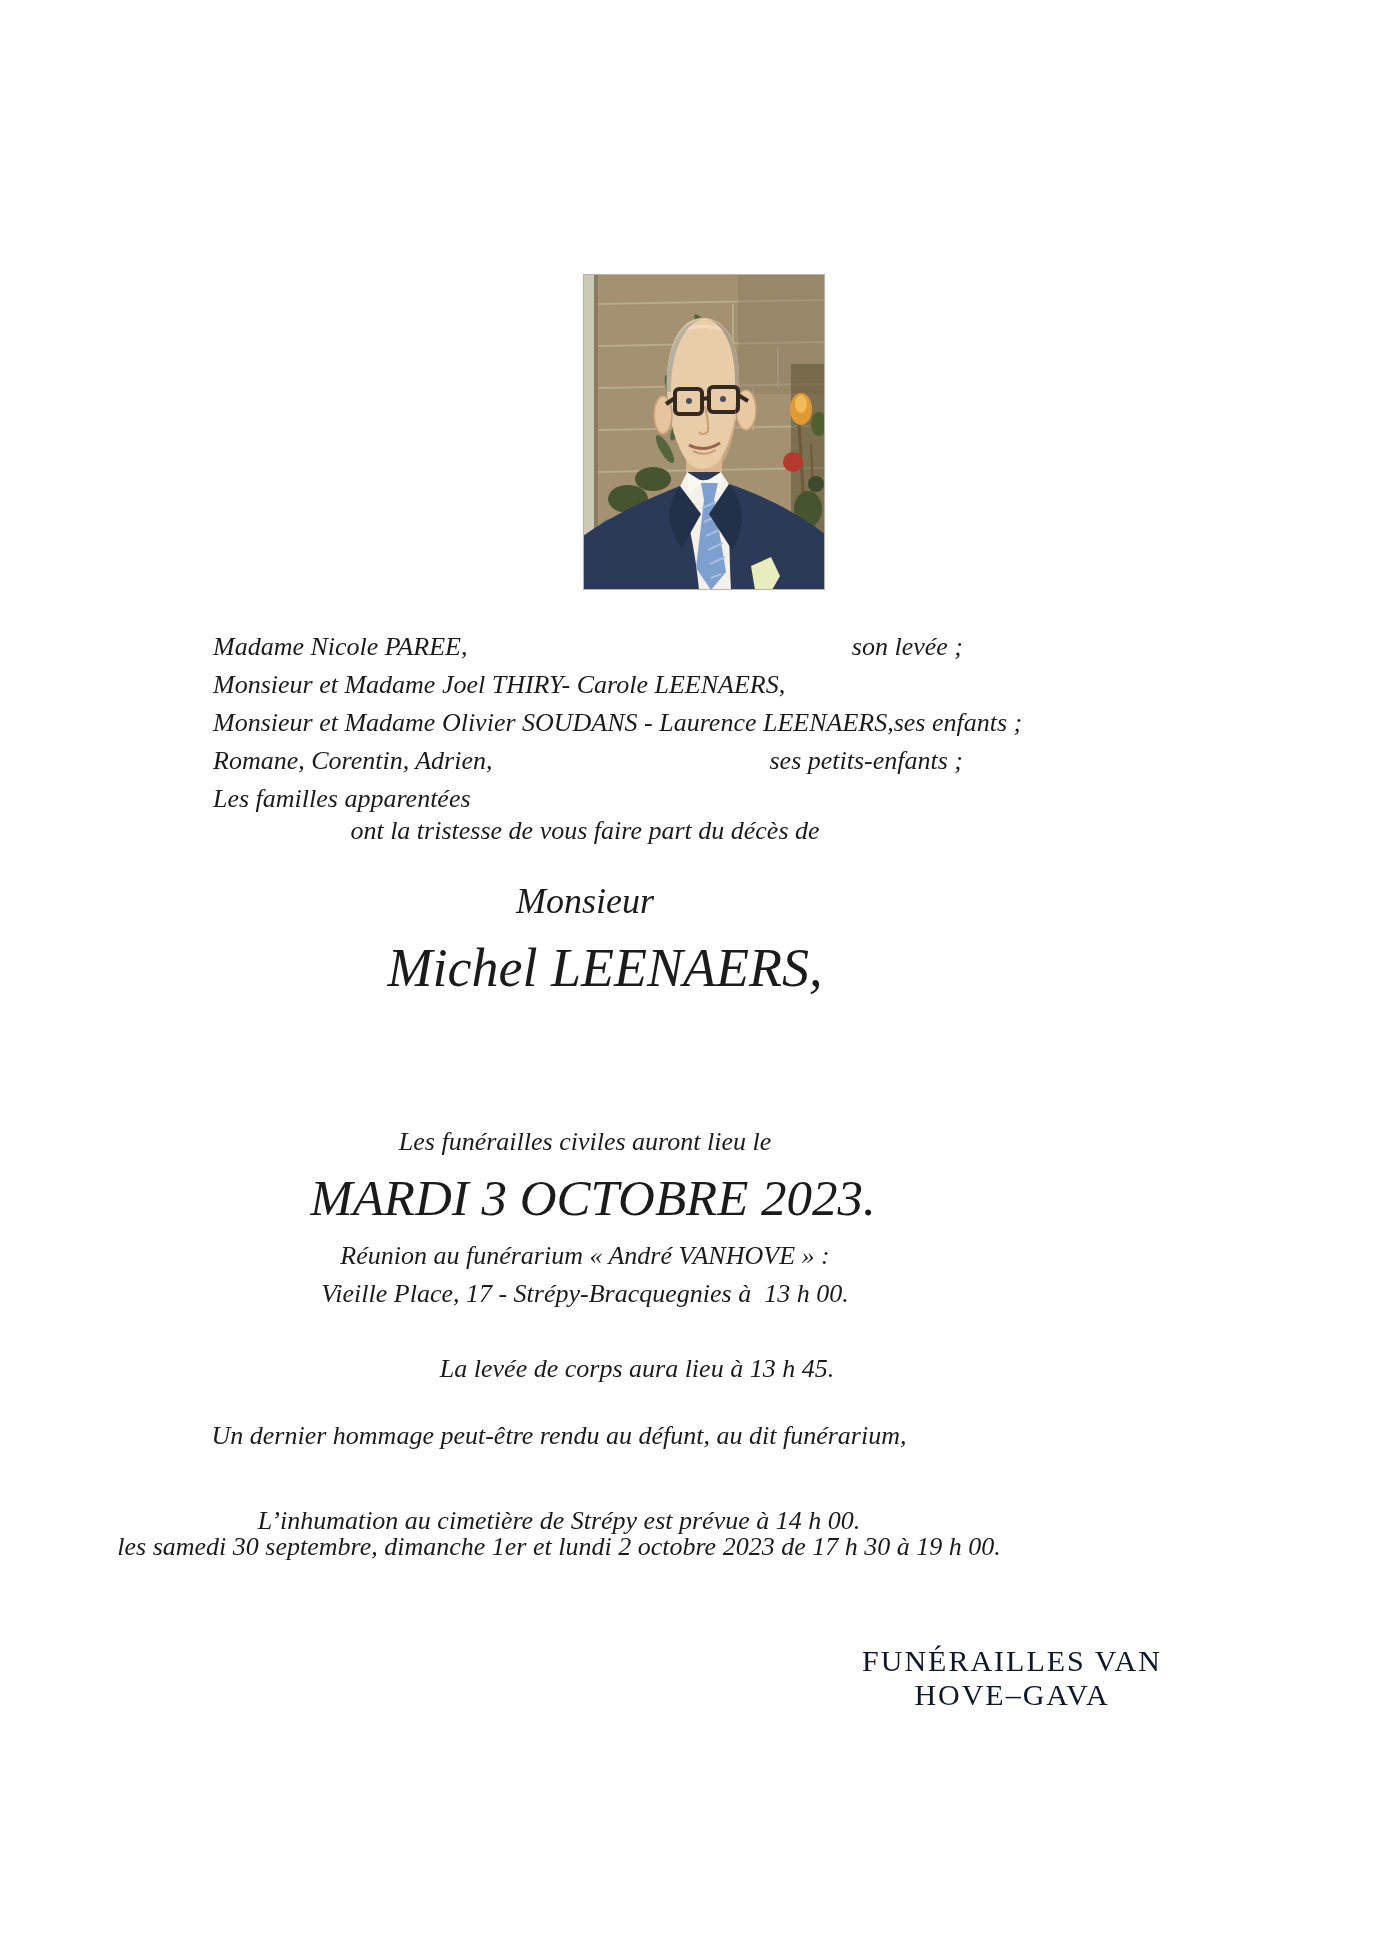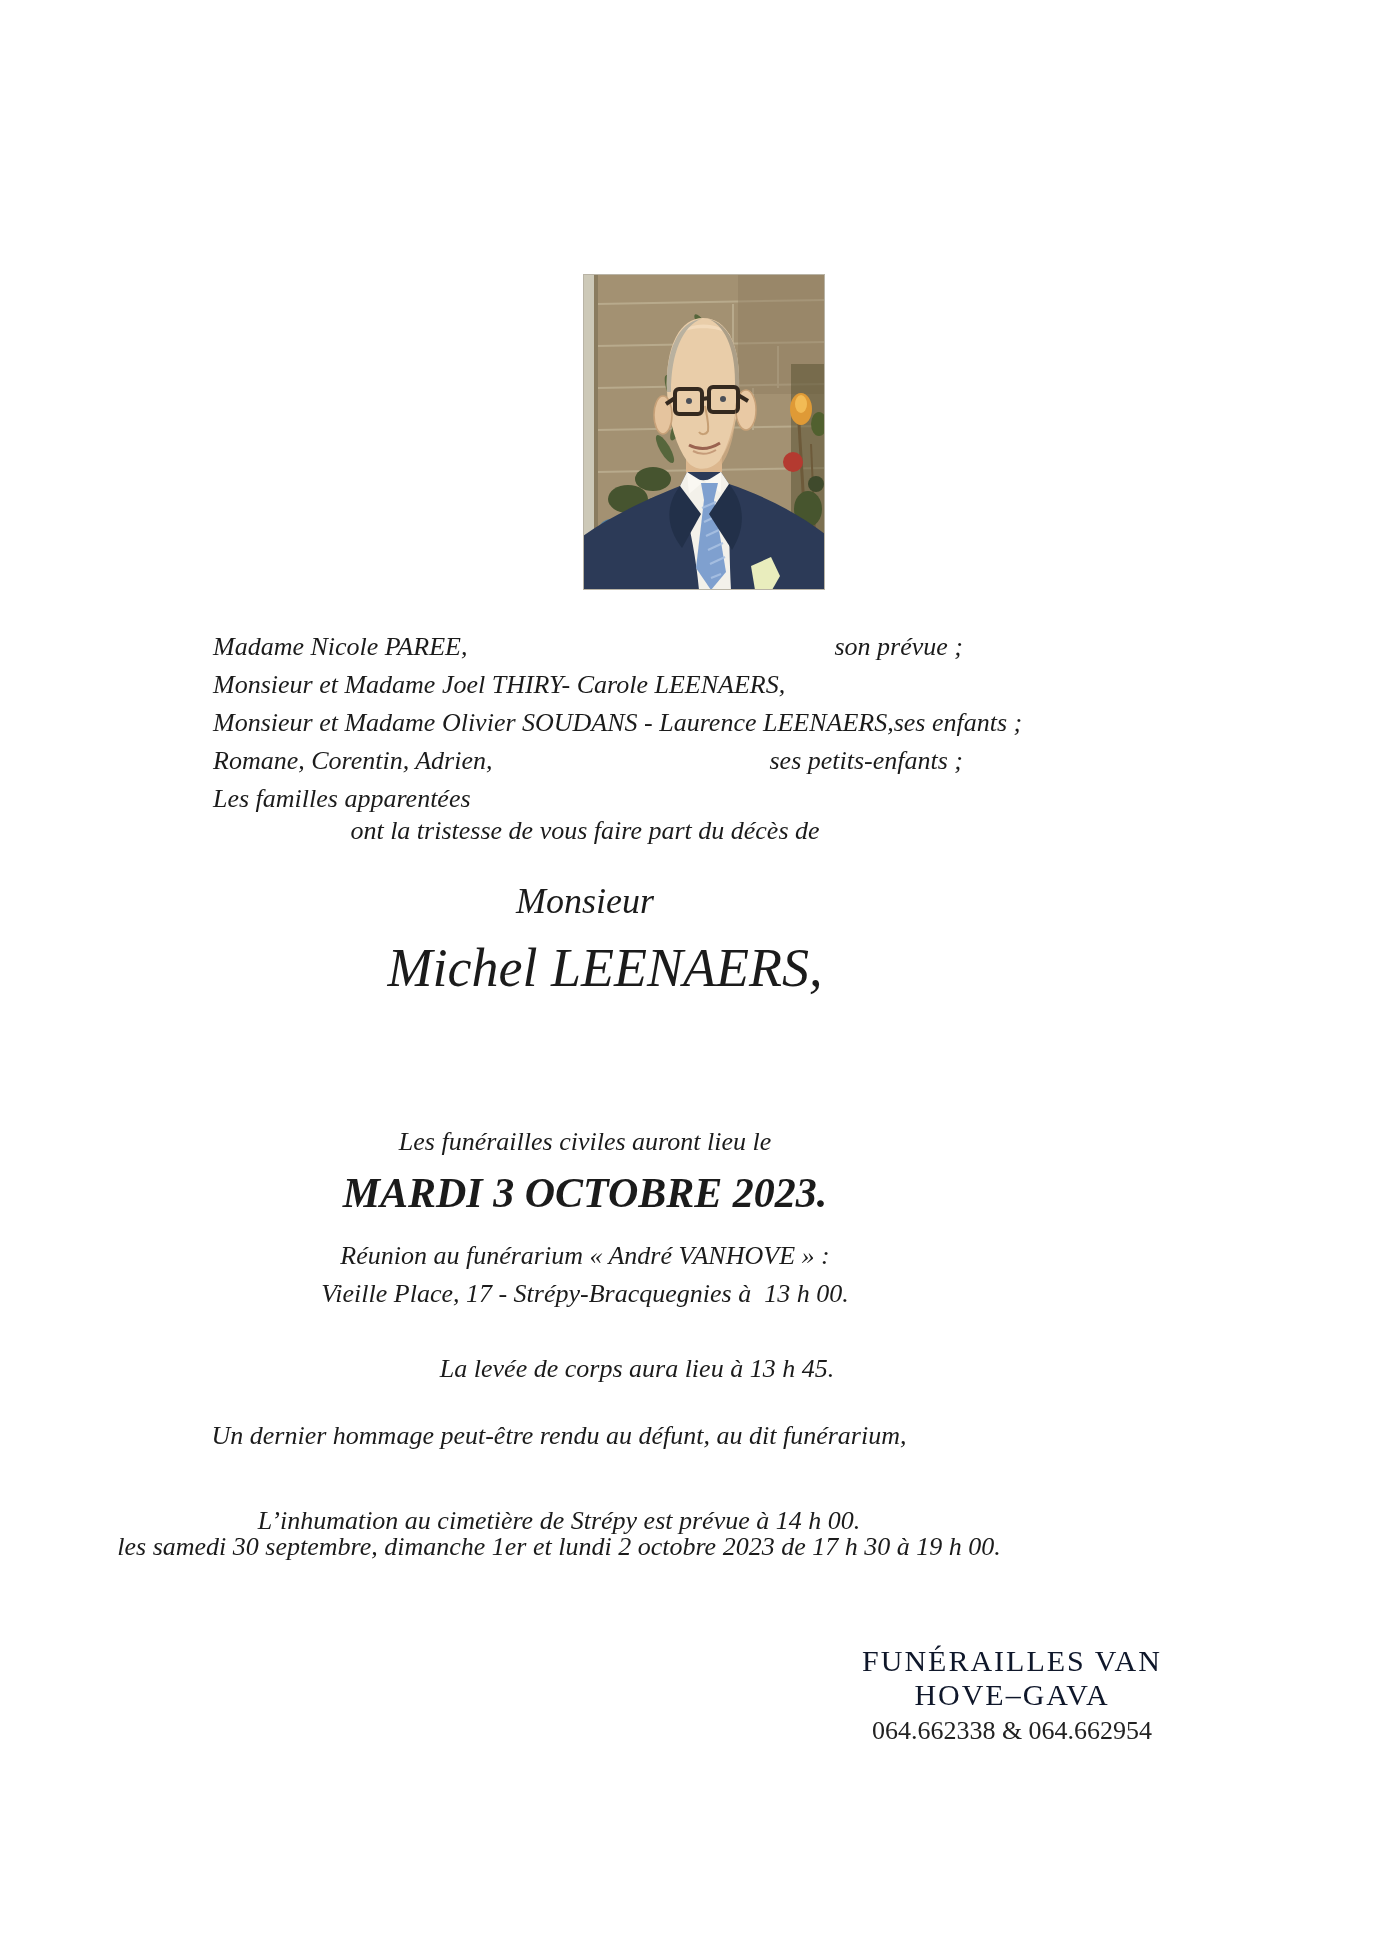--- a/index.html
+++ b/index.html
@@ -41,21 +41,21 @@
     text-align: center;
     line-height: 1.2;
     white-space: pre-wrap;
   }
   .col-main  { width: 1170px; }
   .col-levee { width: 1274px; }
   .col-full  { width: 1118px; }
   .fs-body   { font-size: 26px; }
   .fs-title  { font-size: 36px; }
   .fs-name   { font-size: 54px; margin-left: 20px; }
-  .fs-date   { font-size: 42px; font-weight: bold; }
+  .fs-date   { font-size: 51px; font-weight: normal; margin-left: 8px; }
   .footer {
     position: absolute;
     left: 812px;
     top: 1644px;
     width: 400px;
     text-align: center;
     font-style: normal;
   }
   .footer-company {
     font-size: 30px;
@@ -165,21 +165,21 @@
         <path d="M146 210 L126 240 L149 276 C164 252 161 228 146 210 Z" fill="#223049"></path>
         <path d="M168 292 L188 283 L197 302 L189 316 L172 316 Z" fill="#e9edbd"></path>
       </g>
       <rect x="0.5" y="0.5" width="241" height="315" fill="none" stroke="#b9b4a6" stroke-width="1"></rect>
     </svg>
   </div>
 
   <div class="family">
     <div class="family-row">
       <span>Madame Nicole PAREE,</span>
-      <span>son prévue ;</span>
+      <span>son levée ;</span>
     </div>
     <div class="family-row">
       <span>Monsieur et Madame Joel THIRY- Carole LEENAERS,</span>
       <span></span>
     </div>
     <div class="family-row">
       <span>Monsieur et Madame Olivier SOUDANS - Laurence LEENAERS,</span>
       <span>ses enfants ;</span>
     </div>
     <div class="family-row">
@@ -201,16 +201,15 @@
   <div class="line col-main fs-body" style="top:1240px">Réunion au funérarium « André VANHOVE » :</div>
   <div class="line col-main fs-body" style="top:1278px">Vieille Place, 17 - Strépy-Bracquegnies à  13 h 00.</div>
   <div class="line col-levee fs-body" style="top:1353px">La levée de corps aura lieu à 13 h 45.</div>
 
   <div class="line col-full fs-body" style="top:1420px">Un dernier hommage peut-être rendu au défunt, au dit funérarium,</div>
   <div class="line col-full fs-body" style="top:1531px">les samedi 30 septembre, dimanche 1er et lundi 2 octobre 2023 de 17 h 30 à 19 h 00.</div>
   <div class="line col-full fs-body" style="top:1505px">L’inhumation au cimetière de Strépy est prévue à 14 h 00.</div>
 
   <div class="footer">
     <div class="footer-company">FUNÉRAILLES VAN HOVE–GAVA</div>
-    <div class="footer-phones">064.662338 &amp; 064.662954</div>
   </div>
 
 </div>
 
 </body></html>

